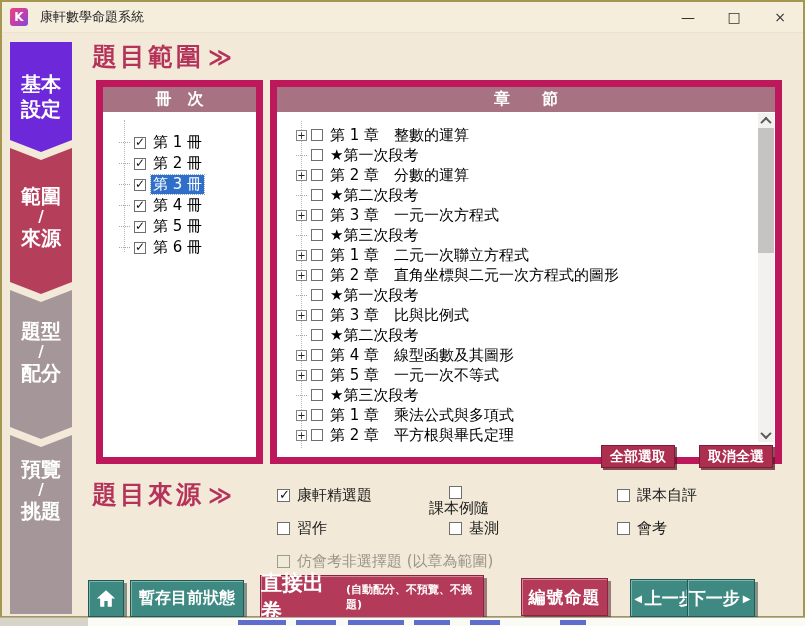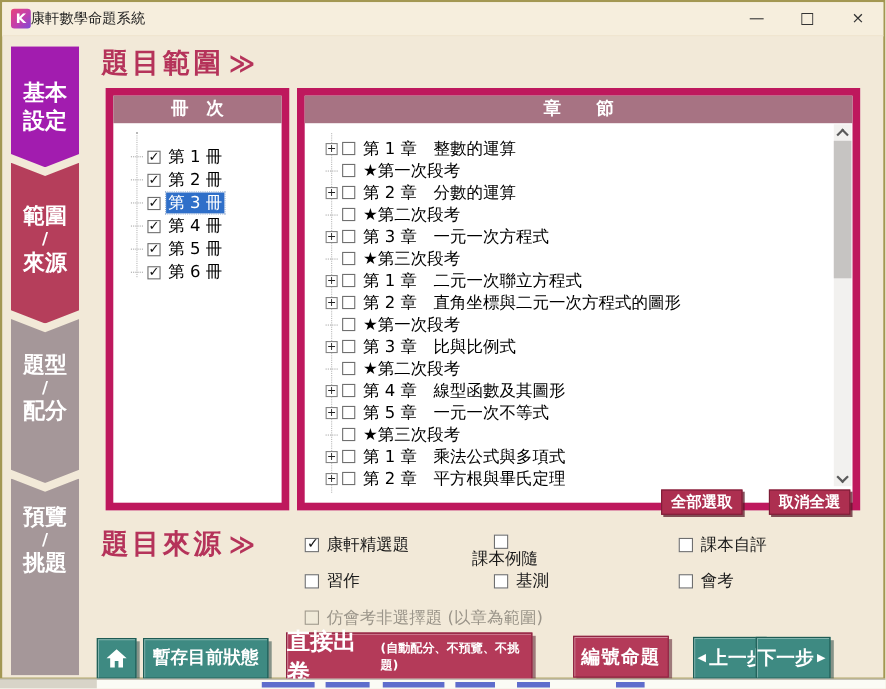--- a/index.html
+++ b/index.html
@@ -6,30 +6,30 @@
   body{width:805px;height:626px;position:relative;overflow:hidden;
        font-family:"DejaVu Sans","Liberation Sans",sans-serif;background:#fbfaf4;}
   
   .window{position:absolute;left:0;top:0;width:805px;height:618px;box-sizing:border-box;
           background:#f2e9d8;border:2px solid #a39752;}
   .titlebar{position:absolute;left:0;top:0;right:0;height:30px;background:#f6eedd;
             display:flex;align-items:center;border-bottom:1px solid #eee3cd;}
   .app-icon{width:18px;height:18px;margin-left:8px;border-radius:3px;
             background:linear-gradient(135deg,#e8447a 0%,#c13fae 55%,#7c4bd8 100%);
             color:#fff;font-weight:bold;font-size:12px;display:flex;align-items:center;justify-content:center;}
-  .app-title{margin-left:0;font-size:13px;color:#222;}
+  .app-title{margin-left:12px;font-size:13px;color:#222;}
   .win-controls{position:absolute;right:0;top:0;height:30px;display:flex;}
   .win-btn{width:46px;height:30px;display:flex;align-items:center;justify-content:center;
            color:#333;font-size:14px;cursor:default;}
   
   .sidebar{position:absolute;left:8px;top:40px;width:62px;height:572px;}
   .tab{position:absolute;left:0;width:62px;display:flex;flex-direction:column;align-items:center;
        justify-content:center;color:#fff;font-weight:bold;font-size:20px;line-height:25px;text-align:center;}
   .tab .slash{font-size:15px;line-height:17px;}
-  .tab1{top:0;height:110px;background:#a21caf;
+  .tab1{top:0;height:110px;background:#6d28d9;
         clip-path:polygon(0 0,100% 0,100% calc(100% - 12px),50% 100%,0 calc(100% - 12px));}
   .tab2{top:106px;height:146px;background:#a59799;padding-bottom:8px;box-sizing:border-box;
         clip-path:polygon(0 0,50% 12px,100% 0,100% calc(100% - 12px),50% 100%,0 calc(100% - 12px));}
   .tab3{top:248px;height:149px;background:#a59799;padding-bottom:24px;box-sizing:border-box;
         clip-path:polygon(0 0,50% 12px,100% 0,100% calc(100% - 12px),50% 100%,0 calc(100% - 12px));}
   .tab4{top:393px;height:179px;background:#a59799;justify-content:flex-start;padding-top:22px;box-sizing:border-box;
         clip-path:polygon(0 0,50% 12px,100% 0,100% 100%,0 100%);}
   .tab.active{background:#b53e5b;}
   
   .sec-title{position:absolute;color:#b5335a;font-weight:bold;font-size:25px;letter-spacing:3px;}

